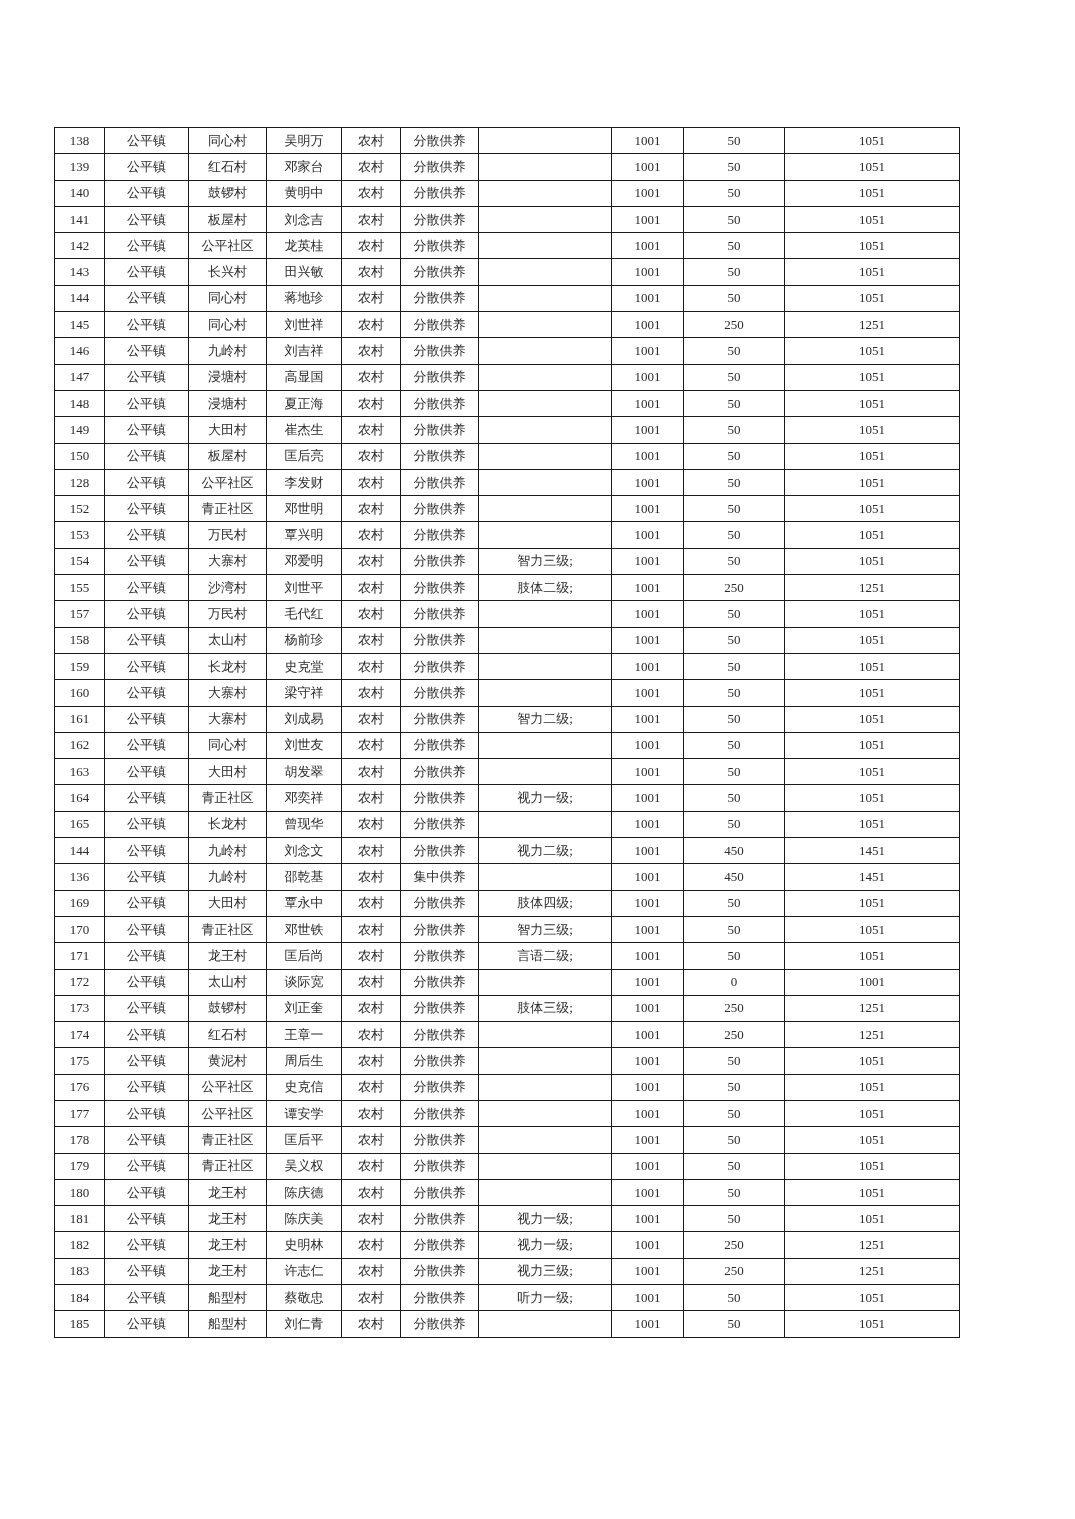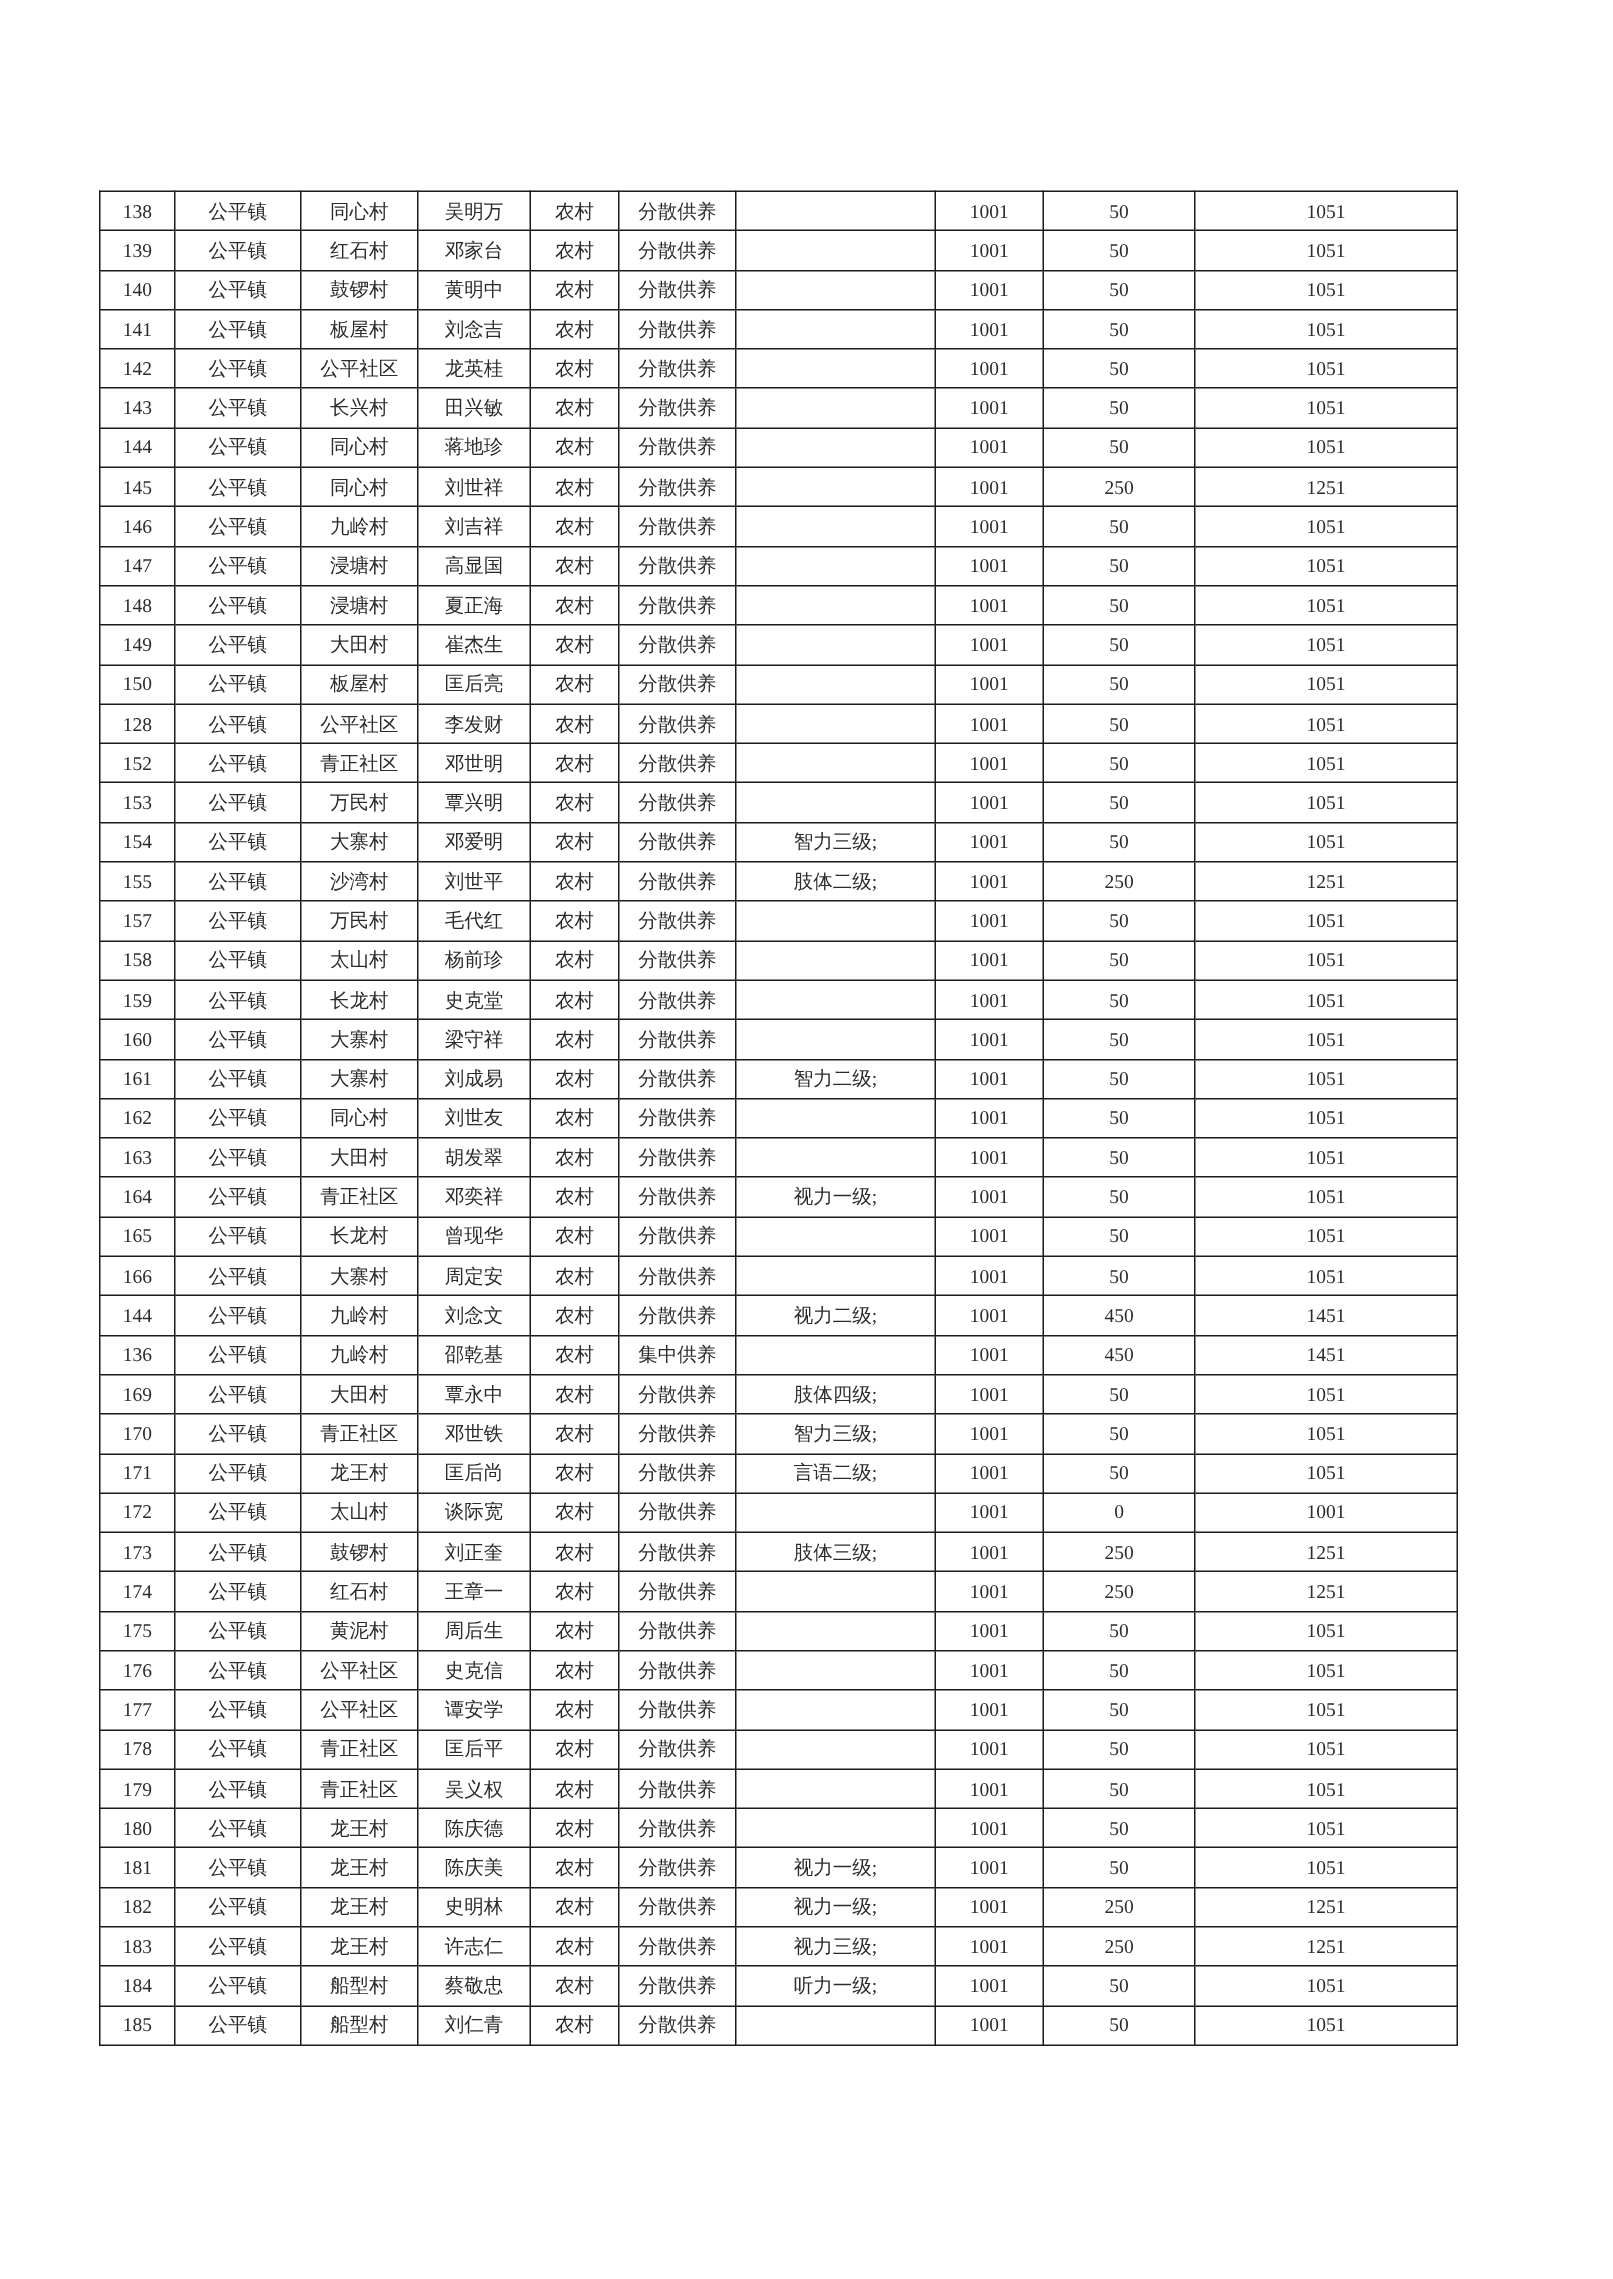--- a/index.html
+++ b/index.html
@@ -15,21 +15,21 @@
   }
   .page {
     position: absolute;
     left: 0; top: 0;
     width: 1075px;
     height: 1519px;
     background: #ffffff;
   }
   table.records {
     position: absolute;
-    left: 66px;
+    left: 54px;
     top: 127px;
     width: 905px;
     border-collapse: collapse;
     table-layout: fixed;
     border-radius: 20px;
   }
   table.records td {
     border: 1px solid #1a1a1a;
     height: 25.3px;
     padding: 0 2px;
@@ -389,32 +389,20 @@
           <td class="c2">长龙村</td>
           <td class="c3">曾现华</td>
           <td class="c4">农村</td>
           <td class="c5">分散供养</td>
           <td class="c6"></td>
           <td class="c7">1001</td>
           <td class="c8">50</td>
           <td class="c9">1051</td>
         </tr>
         <tr>
-          <td class="c0">166</td>
-          <td class="c1">公平镇</td>
-          <td class="c2">大寨村</td>
-          <td class="c3">周定安</td>
-          <td class="c4">农村</td>
-          <td class="c5">分散供养</td>
-          <td class="c6"></td>
-          <td class="c7">1001</td>
-          <td class="c8">50</td>
-          <td class="c9">1051</td>
-        </tr>
-        <tr>
           <td class="c0">144</td>
           <td class="c1">公平镇</td>
           <td class="c2">九岭村</td>
           <td class="c3">刘念文</td>
           <td class="c4">农村</td>
           <td class="c5">分散供养</td>
           <td class="c6">视力二级;</td>
           <td class="c7">1001</td>
           <td class="c8">450</td>
           <td class="c9">1451</td>

